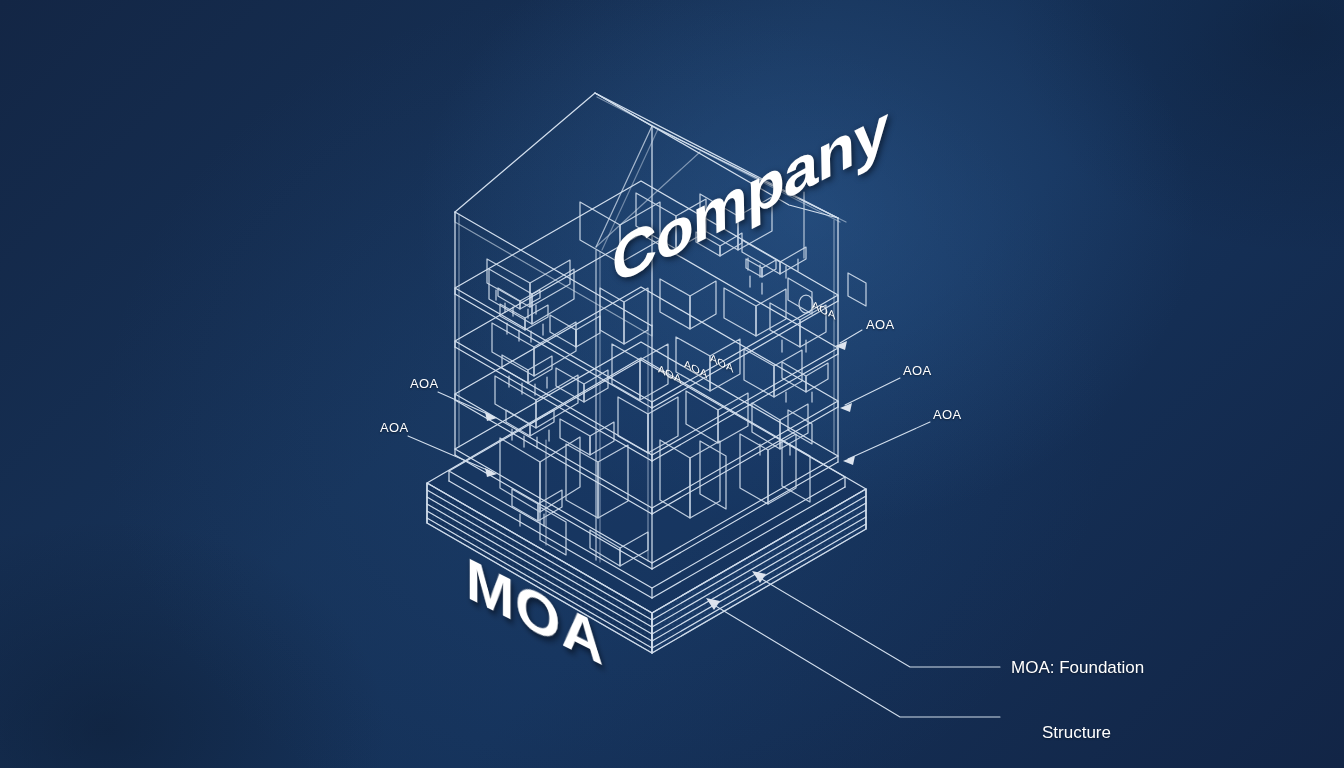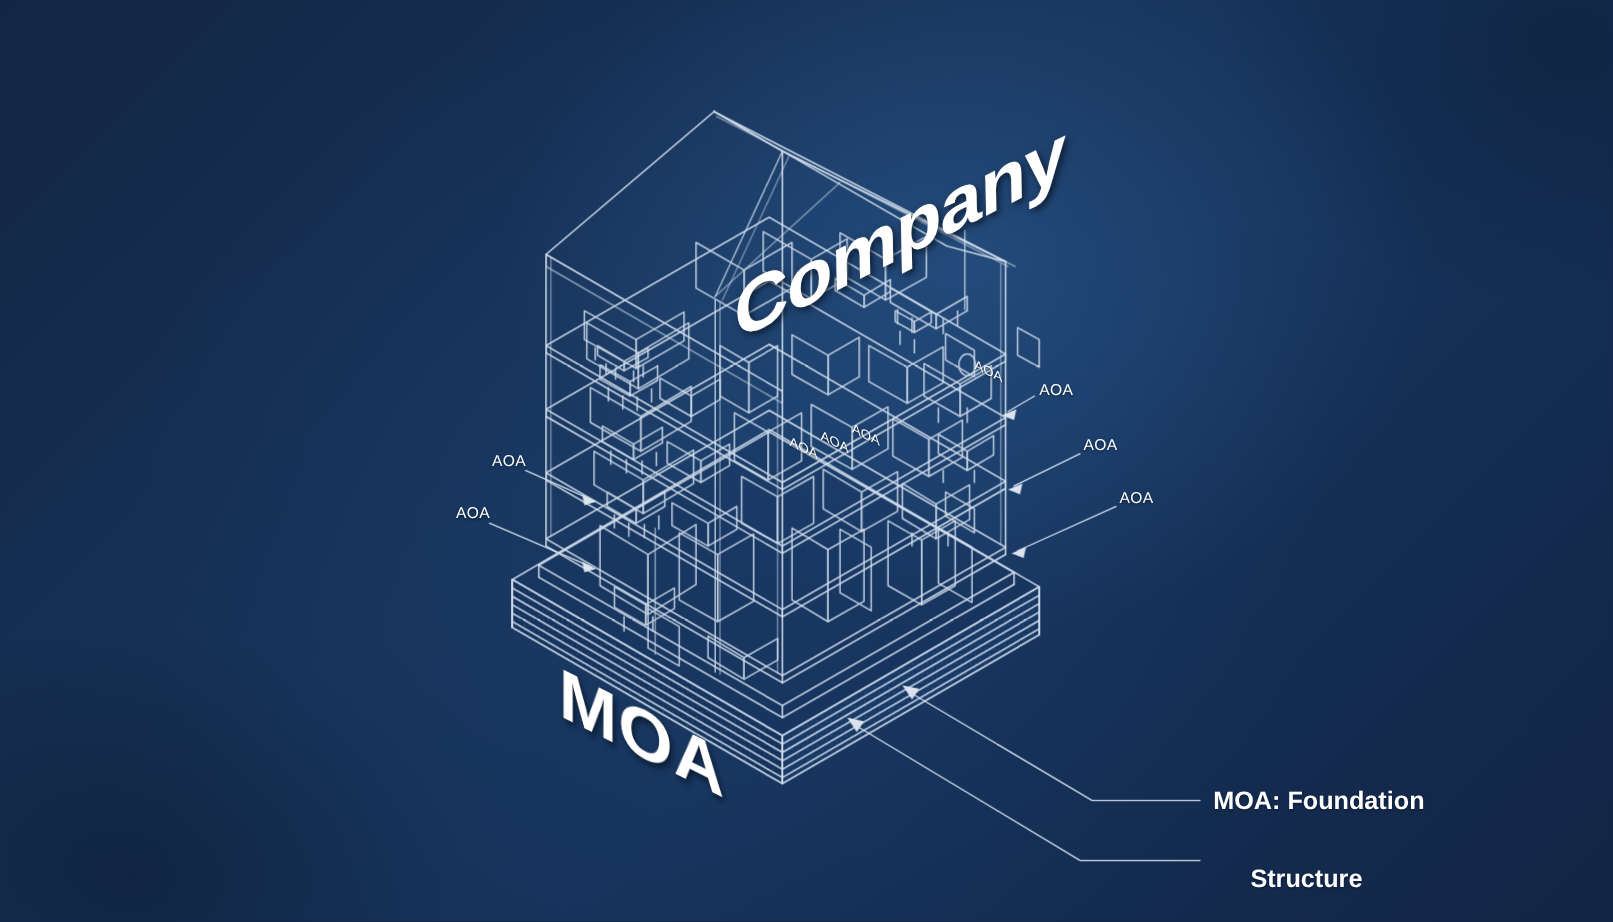--- a/index.html
+++ b/index.html
@@ -52,24 +52,23 @@
     font-family: "Liberation Sans", sans-serif;
     white-space: nowrap;
     pointer-events: none;
   }
   .aoa-tag {
     font-size: 13px;
     letter-spacing: 0.3px;
     text-shadow: 0 1px 2px rgba(0,0,0,0.45);
   }
   .legend-text {
-    font-size: 21px;
+    font-size: 17px;
     line-height: 25px;
     text-shadow: 0 1px 2px rgba(0,0,0,0.4);
-    font-weight: bold;
   }
   .big-word {
     position: absolute;
     color: #ffffff;
     font-weight: bold;
     font-family: "Liberation Sans", sans-serif;
     white-space: nowrap;
     text-shadow: 2px 3px 6px rgba(4,12,26,0.75), 0 0 1px rgba(255,255,255,0.5);
   }
   #company-word {

